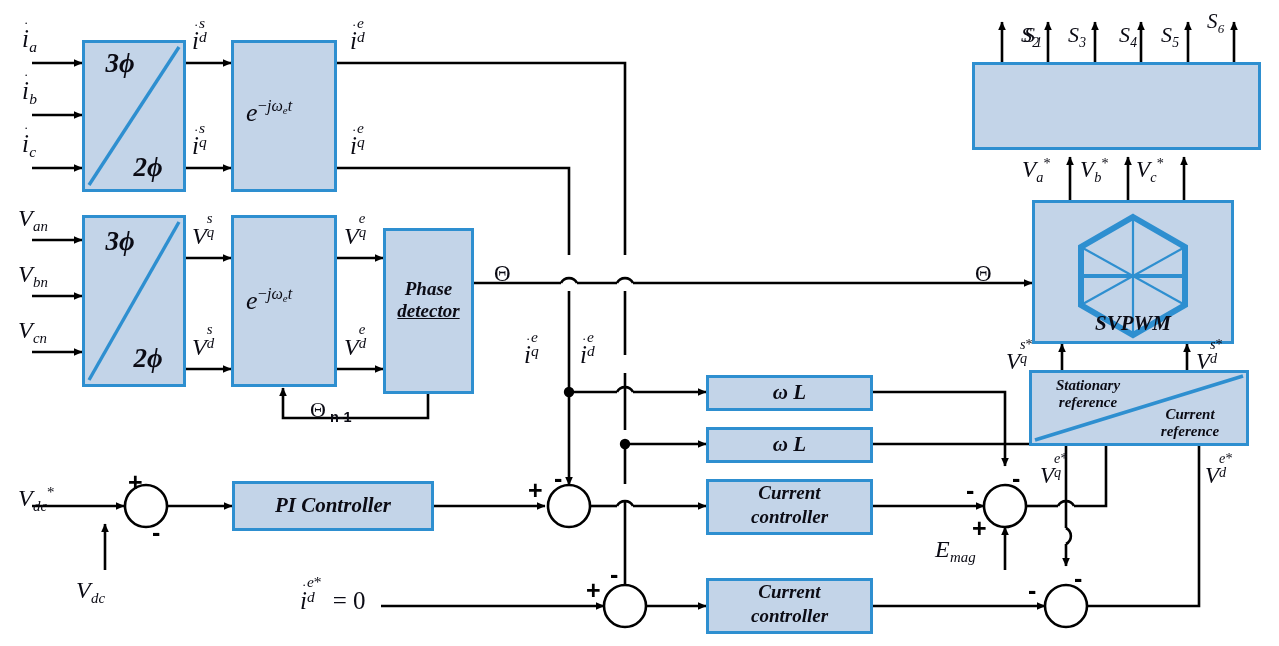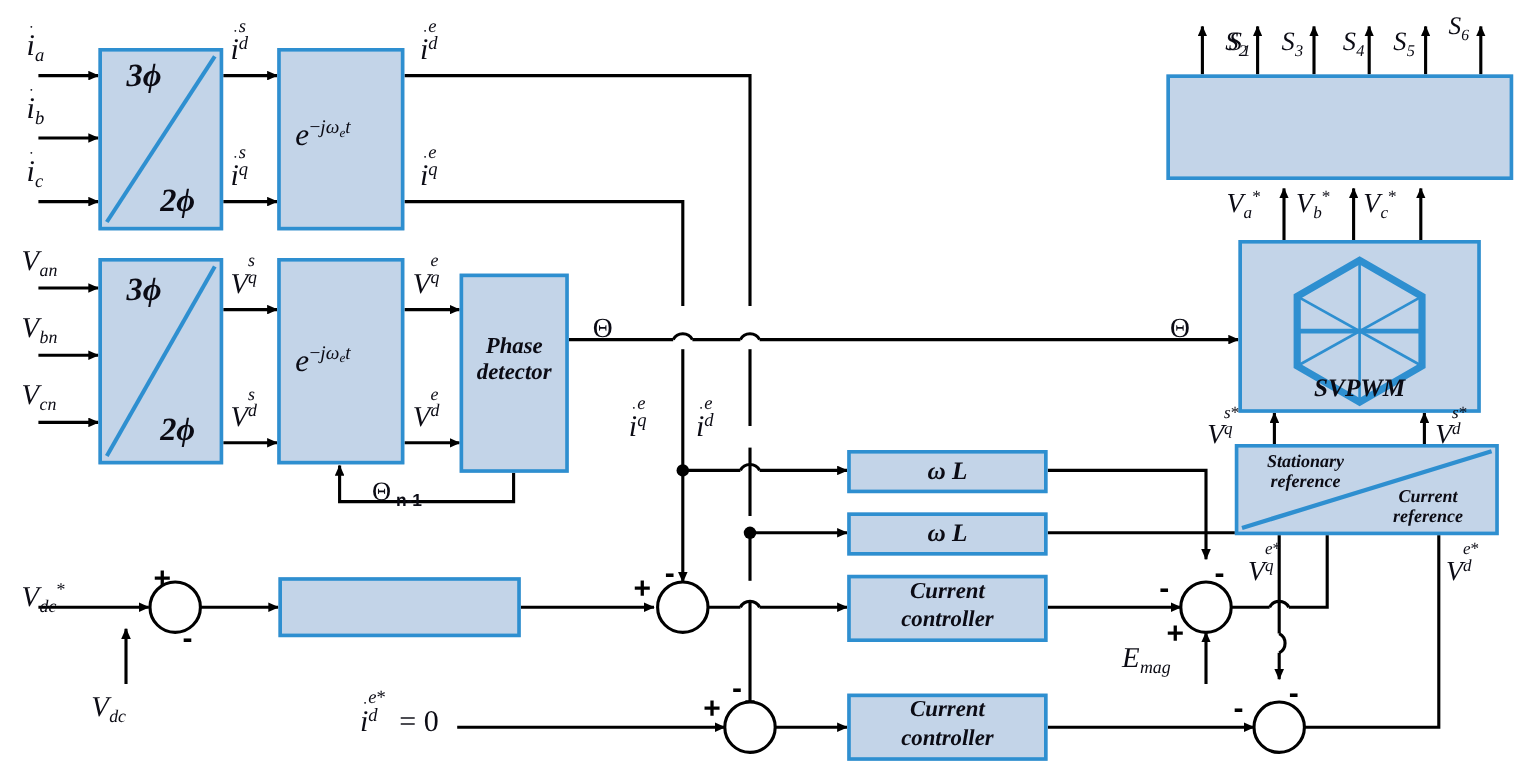--- a/index.html
+++ b/index.html
@@ -182,23 +182,24 @@
   <div class="blk-label" style="left:92px;top:220px;width:56px;height:42px;font-size:27px;">3ϕ</div>
   <div class="blk-label" style="left:120px;top:337px;width:56px;height:42px;font-size:27px;">2ϕ</div>
 
   <div style="position:absolute;left:231px;top:215px;width:106px;height:172px;background:#c3d4e8;border:3px solid #2e8fd0;box-sizing:border-box;"></div>
   <div class="lbl" style="left:246px;top:288px;font-size:26px;font-weight:normal;">
     e<span class="supn">−</span><span class="sup"><i>j</i>ω<span style="font-size:0.68em;position:relative;top:0.3em;">e</span><i>t</i></span>
   </div>
 
   <div style="position:absolute;left:383px;top:228px;width:91px;height:166px;background:#c3d4e8;border:3px solid #2e8fd0;box-sizing:border-box;"></div>
   <div class="blk-label" style="left:383px;top:278px;width:91px;height:22px;font-size:19px;">Phase</div>
-  <div class="blk-label" style="left:383px;top:300px;width:91px;height:22px;font-size:19px;">detector</div>
+  <div class="blk-label" style="left:383px;top:300px;width:91px;height:22px;font-size:19px;text-decoration:underline;">detector</div>
 
   <div style="position:absolute;left:232px;top:481px;width:202px;height:50px;background:#c3d4e8;border:3px solid #2e8fd0;box-sizing:border-box;"></div>
+  <div class="blk-label" style="left:232px;top:481px;width:202px;height:50px;font-size:21px;">PI Controller</div>
 
   <div style="position:absolute;left:706px;top:375px;width:167px;height:36px;background:#c3d4e8;border:3px solid #2e8fd0;box-sizing:border-box;"></div>
   <div class="blk-label" style="left:706px;top:375px;width:167px;height:36px;font-size:21px;">ω L</div>
 
   <div style="position:absolute;left:706px;top:427px;width:167px;height:36px;background:#c3d4e8;border:3px solid #2e8fd0;box-sizing:border-box;"></div>
   <div class="blk-label" style="left:706px;top:427px;width:167px;height:36px;font-size:21px;">ω L</div>
 
   <div style="position:absolute;left:706px;top:479px;width:167px;height:56px;background:#c3d4e8;border:3px solid #2e8fd0;box-sizing:border-box;"></div>
   <div class="blk-label" style="left:706px;top:481px;width:167px;height:24px;font-size:19px;">Current</div>
   <div class="blk-label" style="left:706px;top:505px;width:167px;height:24px;font-size:19px;">controller</div>

